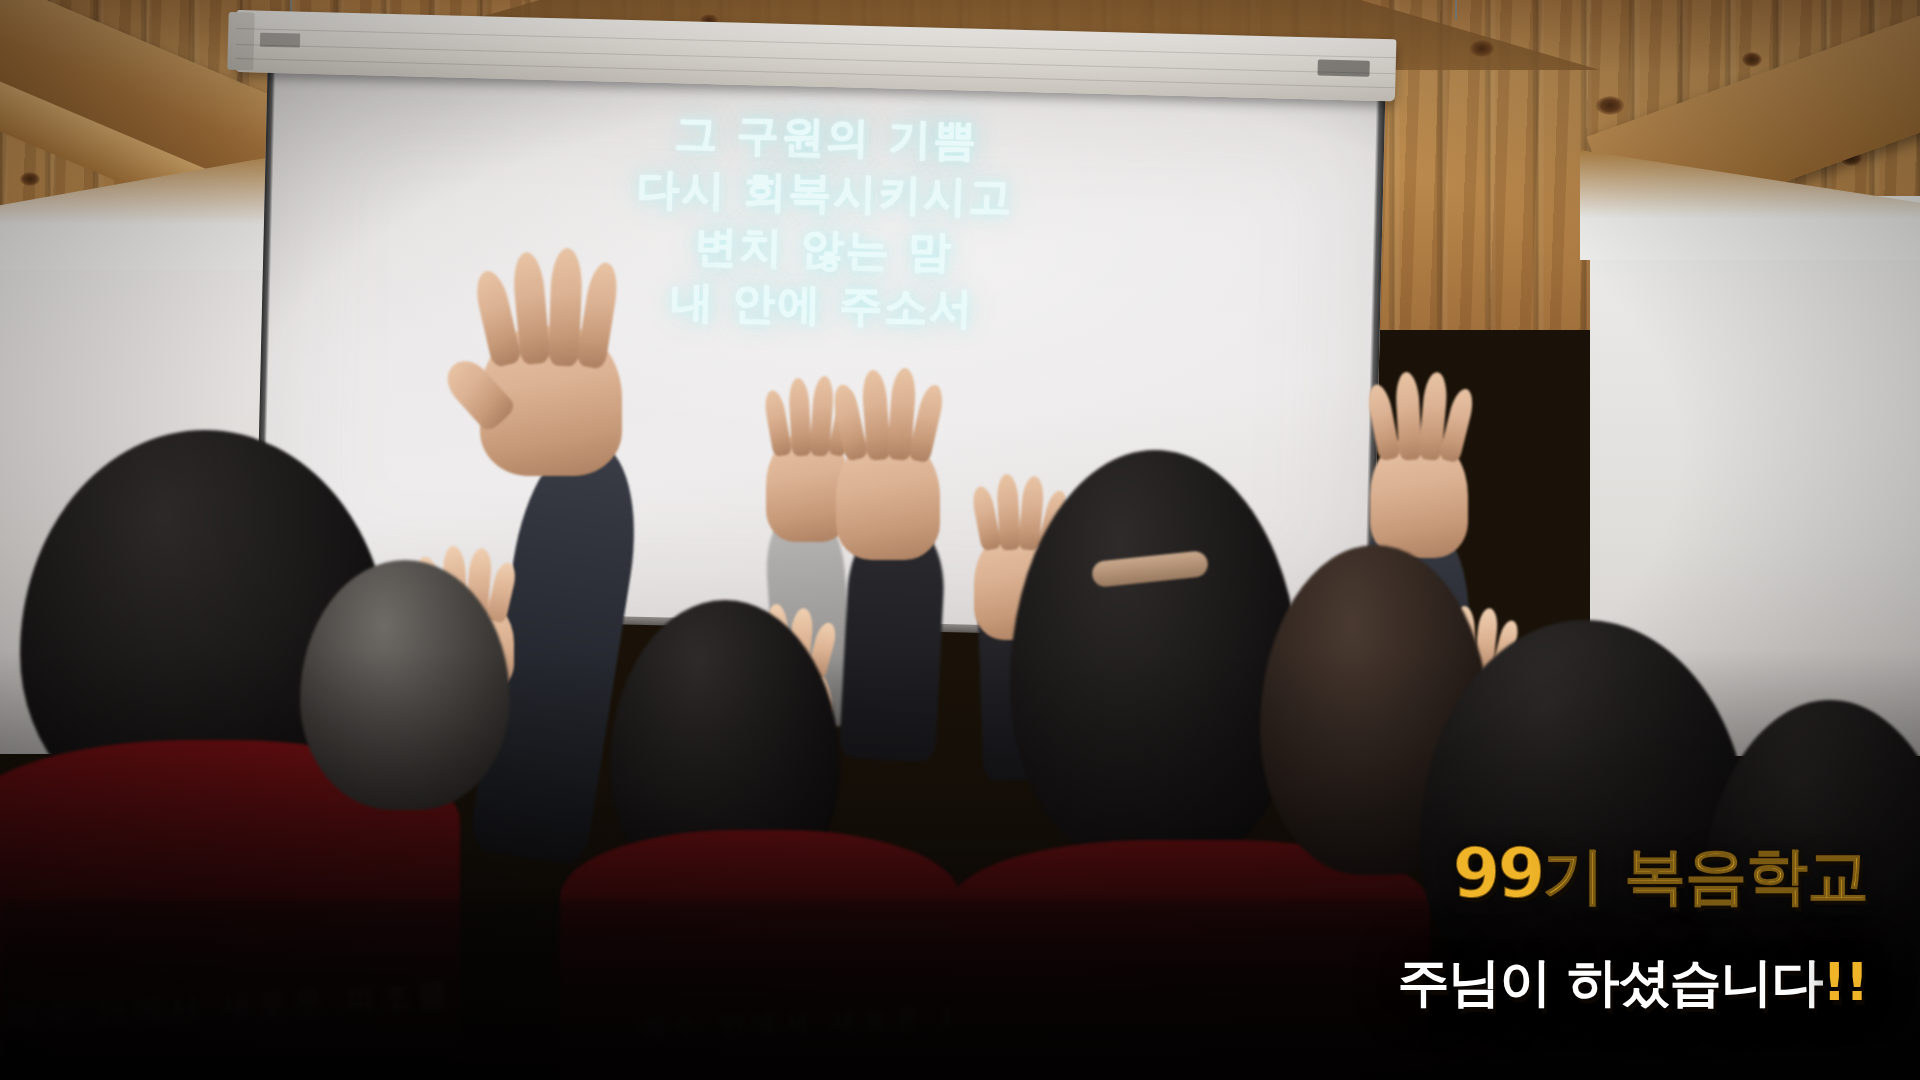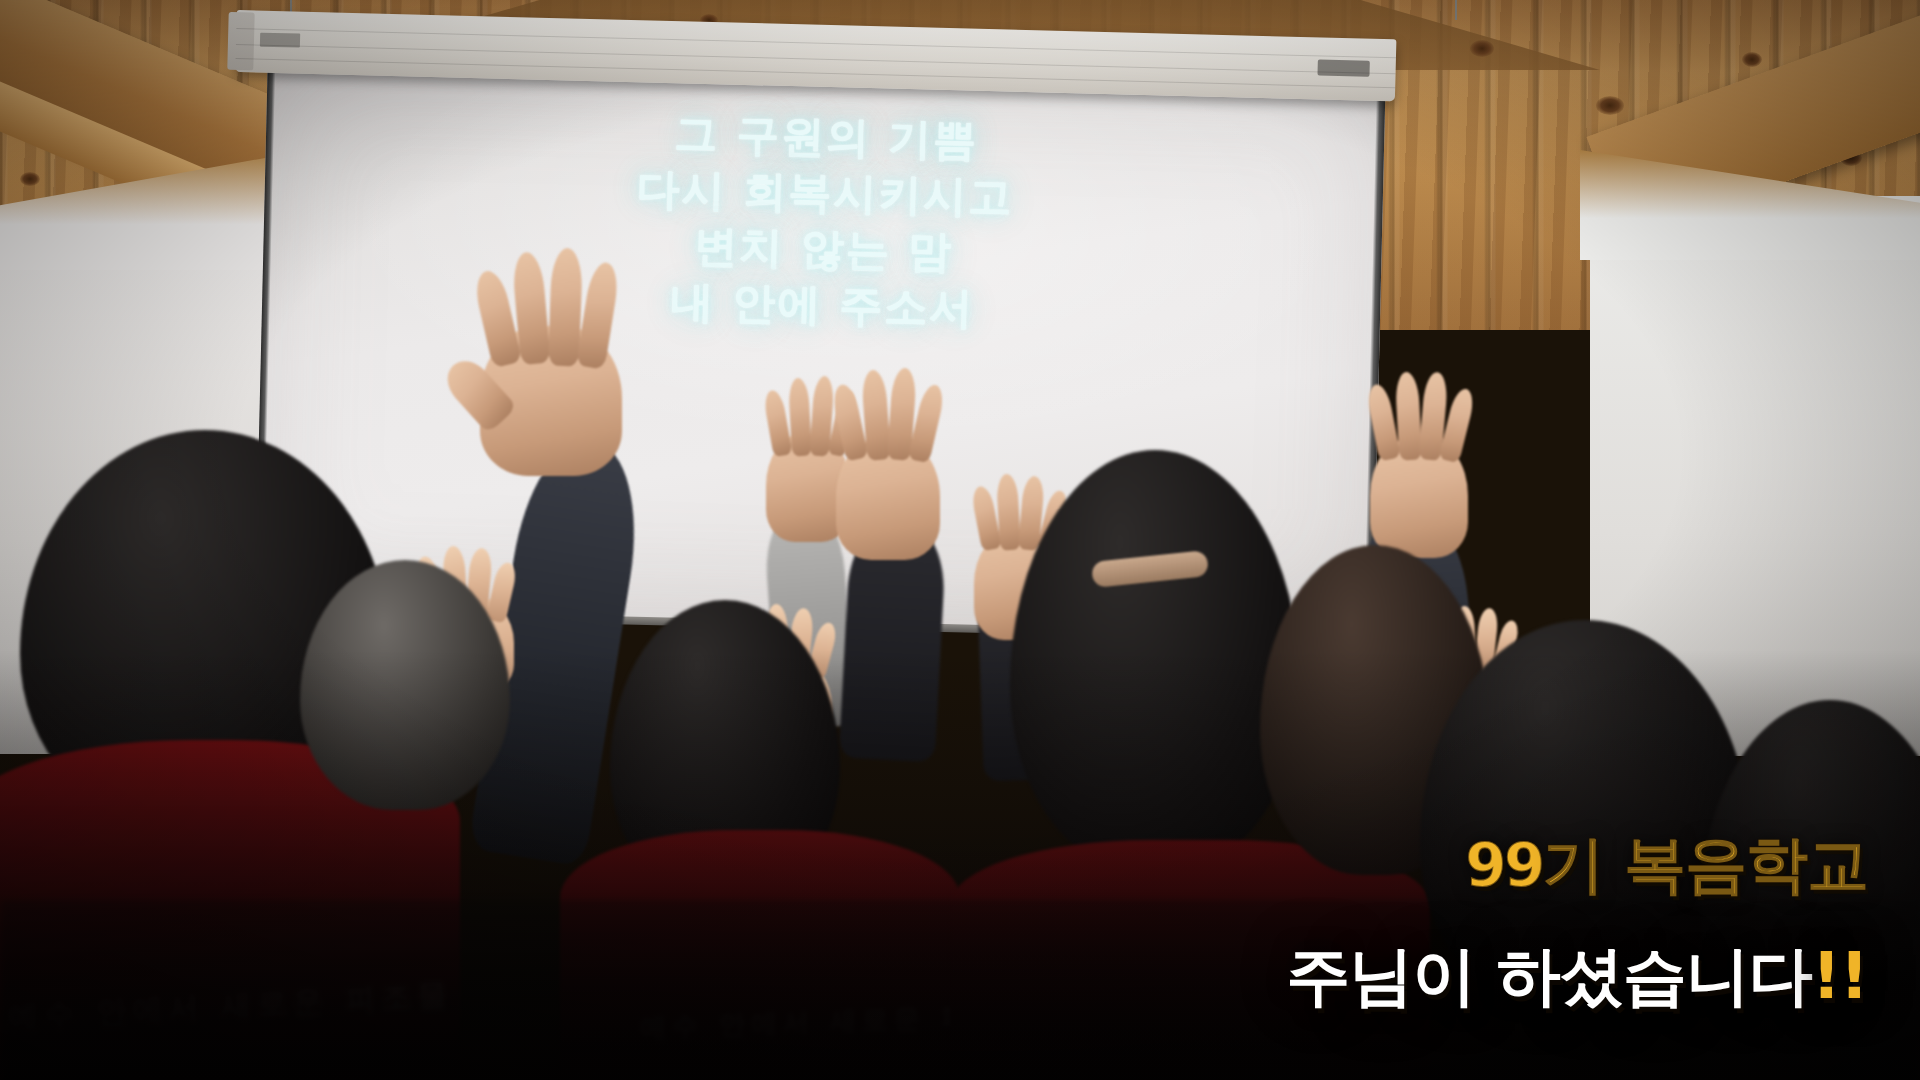--- a/index.html
+++ b/index.html
@@ -183,23 +183,23 @@
   .cap-line1{
     font-size:62px;font-weight:800;letter-spacing:-1px;line-height:1;
     color:#f0b428;
     -webkit-text-stroke:2px rgba(25,14,2,.55);
     text-shadow:
       3px 4px 0 rgba(20,12,2,.72),
       0 0 18px rgba(0,0,0,.8);
     margin-bottom:6px;
     white-space:nowrap;
   }
-  .cap-line1 .num{font-size:60px;letter-spacing:-3px;}
+  .cap-line1 .num{font-size:69px;letter-spacing:-3px;}
   .cap-line2{
-    font-size:64px;font-weight:800;letter-spacing:-1px;line-height:1;
+    font-size:52px;font-weight:800;letter-spacing:-1px;line-height:1;
     color:#ffffff;
     text-shadow:
       3px 5px 0 rgba(15,8,2,.75),
       0 0 22px rgba(0,0,0,.85),
       0 0 48px rgba(0,0,0,.6);
     white-space:nowrap;
     margin-top:48px;
   }
   .cap-line2 .bang{color:#f0b428;}
 </style>

